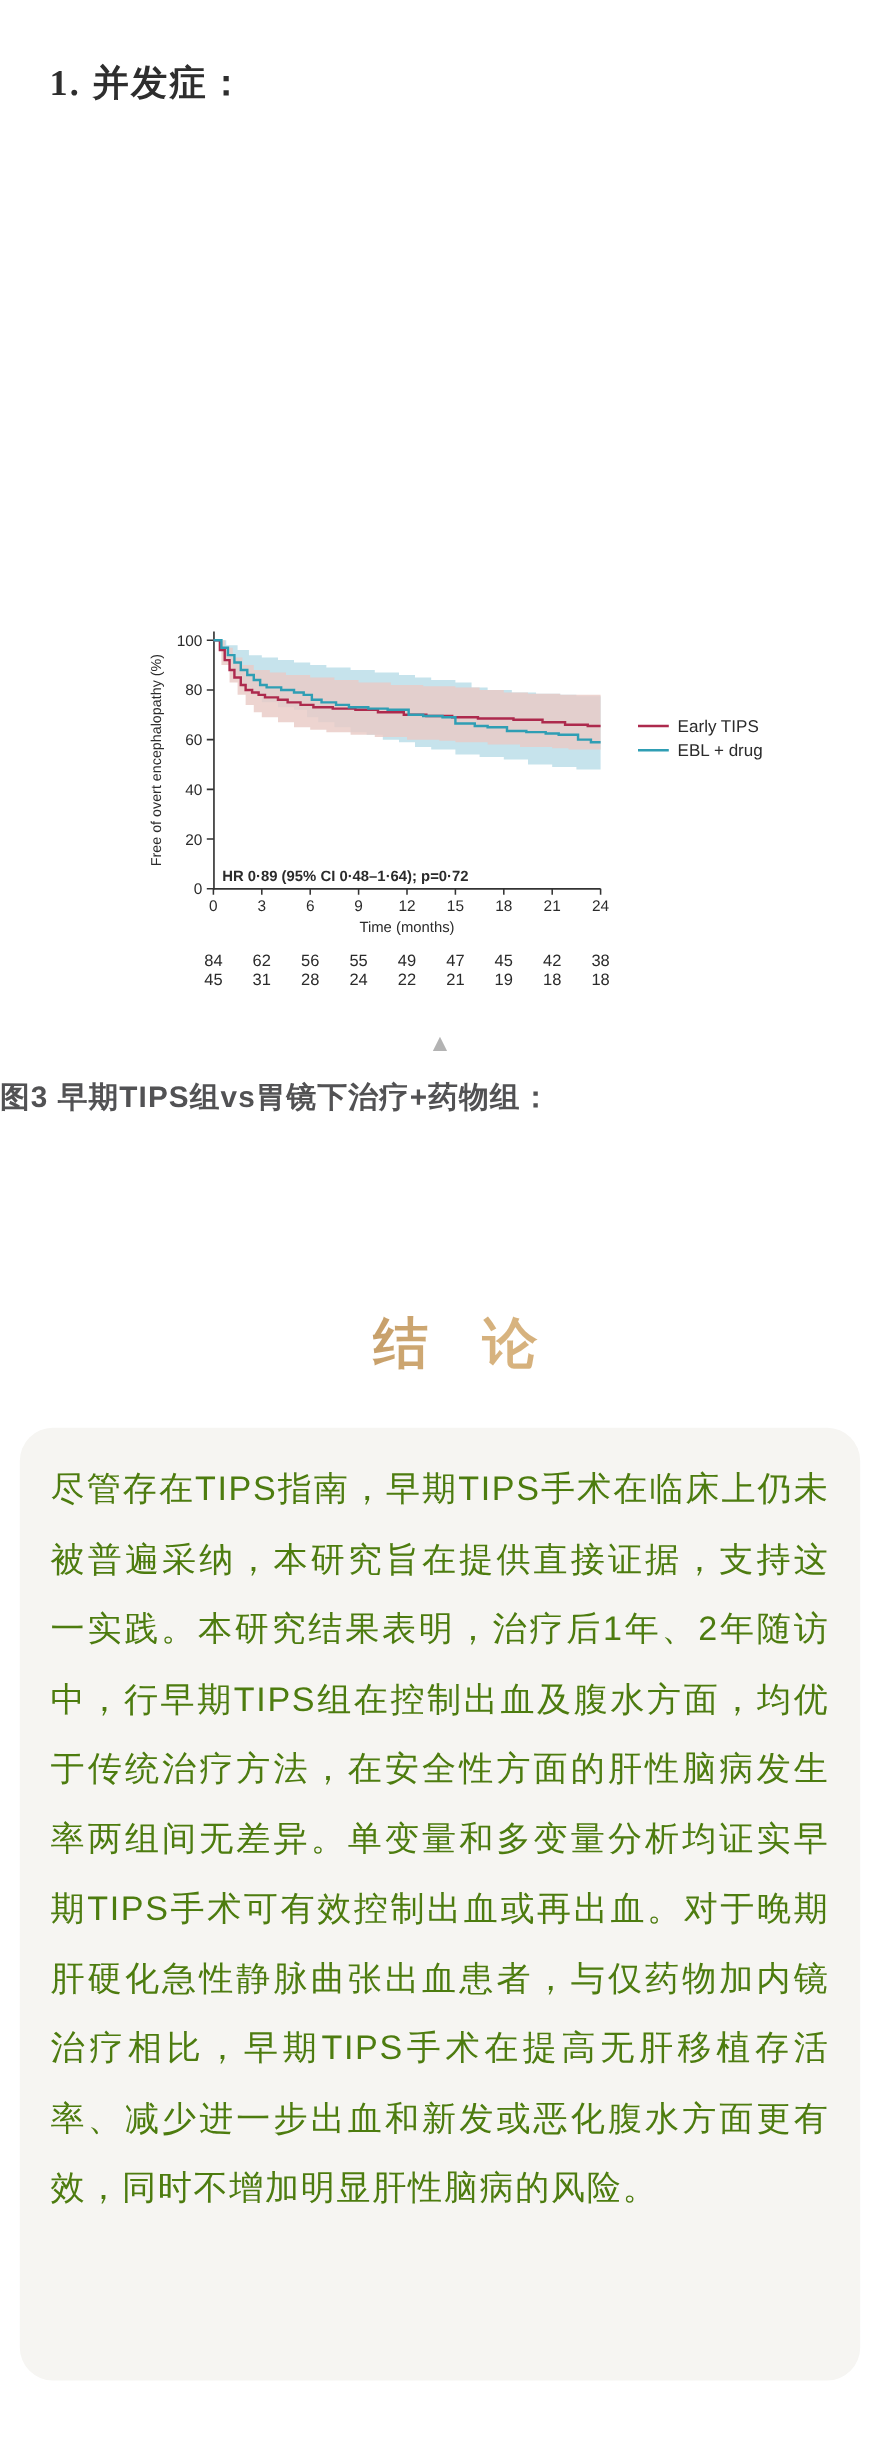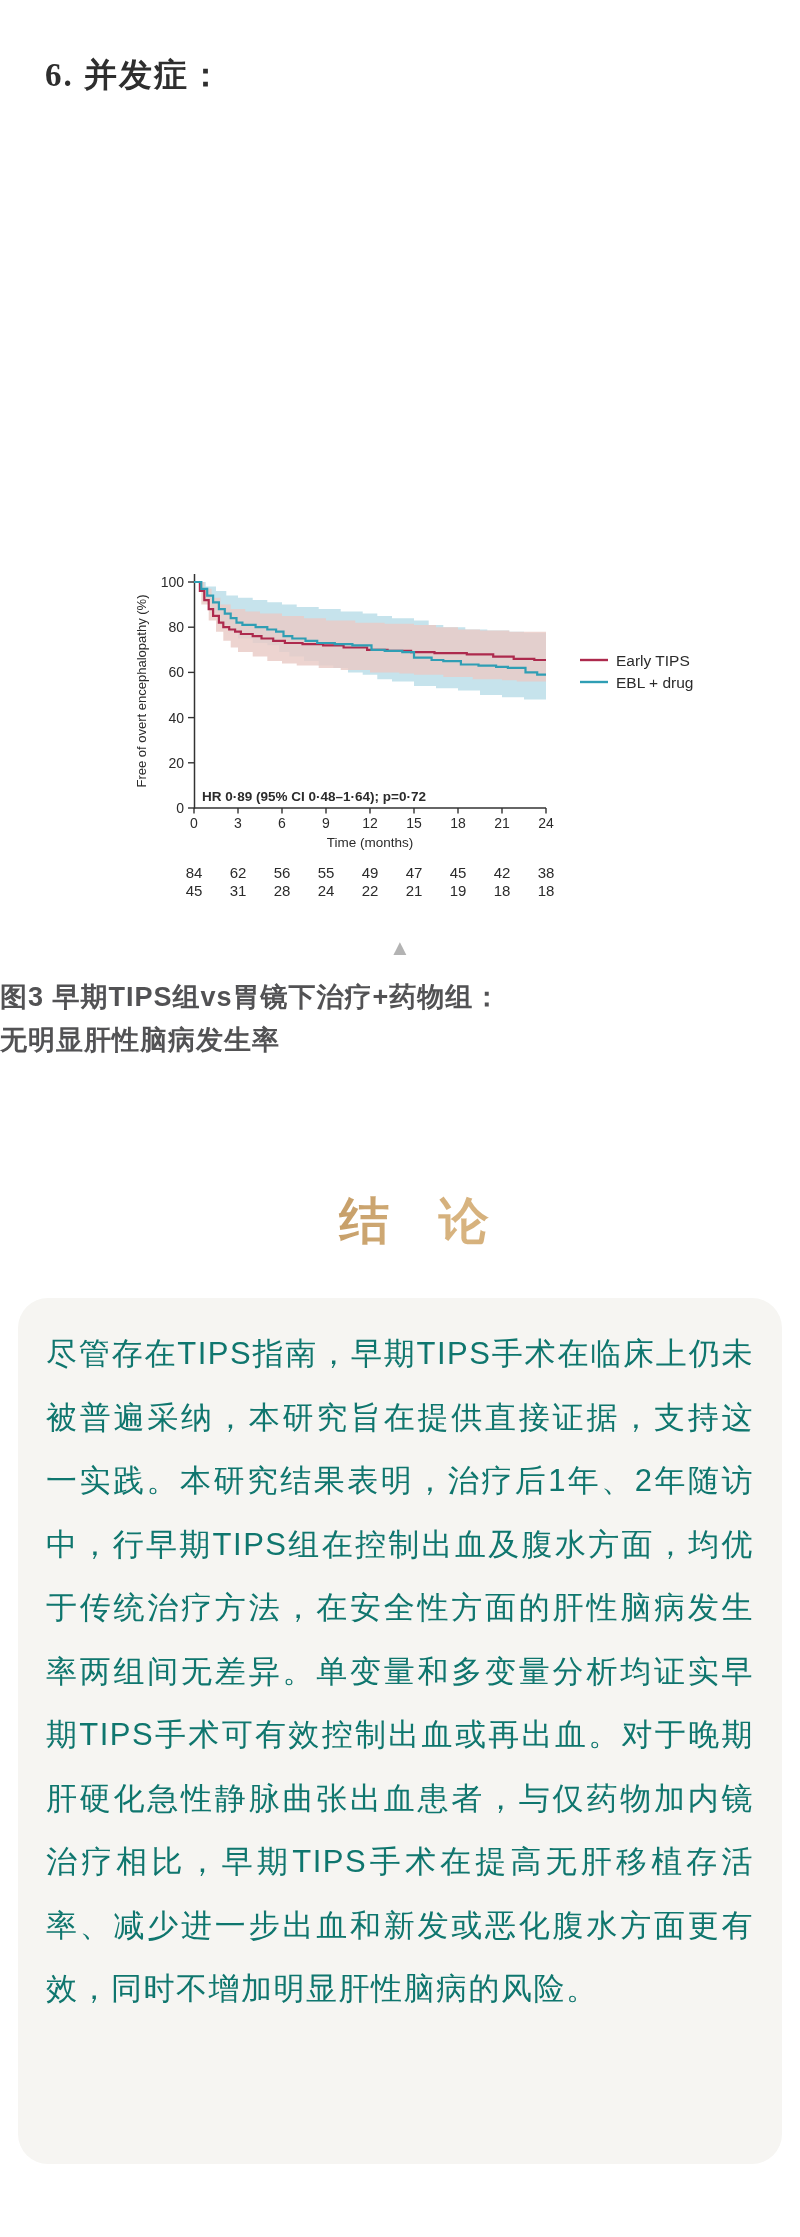--- a/index.html
+++ b/index.html
@@ -43,30 +43,30 @@
       background:linear-gradient(100deg,#a87a41 10%,#d8b480 55%,#b98a4f 95%);
       -webkit-background-clip:text;background-clip:text;color:transparent;
     }
   }
   .conclusion-panel{
     position:absolute;top:1298px;left:18px;width:764px;height:866px;
     background:#f6f5f2;border-radius:30px;
   }
   .conclusion-text{
     margin:24px 28px 0 28px;
-    font-size:31px;line-height:63.5px;color:#0f766e;
+    font-size:31px;line-height:63.5px;color:#4d7c0f;
     text-align:justify;letter-spacing:1.5px;
   }
 </style>
 </head>
 <body>
 
 <div class="page">
 
-  <h2 class="section-heading">6. 并发症：</h2>
+  <h2 class="section-heading">1. 并发症：</h2>
 
 
   <figure class="figure-wrap" style="margin:0">
     <svg id="km-svg" viewBox="0 0 660 352">
         <polygon points="64.0,22.0 75.7,22.0 75.7,26.5 86.0,26.5 86.0,31.0 96.3,31.0 96.3,35.6 108.0,35.6 108.0,37.8 122.7,37.8 122.7,40.1 137.3,40.1 137.3,42.3 152.0,42.3 152.0,44.6 166.7,44.6 166.7,46.9 188.7,46.9 188.7,49.1 210.7,49.1 210.7,51.4 232.7,51.4 232.7,53.6 247.3,53.6 247.3,55.9 262.0,55.9 262.0,58.2 284.0,58.2 284.0,60.4 298.7,60.4 298.7,64.9 313.3,64.9 313.3,67.2 335.3,67.2 335.3,69.5 357.3,69.5 357.3,70.6 379.3,70.6 379.3,71.7 394.0,71.7 394.0,72.9 416.0,72.9 416.0,74.0 416.0,140.7 416.0,139.5 394.0,139.5 394.0,137.3 372.0,137.3 372.0,135.0 350.0,135.0 350.0,130.5 328.0,130.5 328.0,128.2 306.0,128.2 306.0,126.0 284.0,126.0 284.0,121.4 262.0,121.4 262.0,119.2 247.3,119.2 247.3,114.7 232.7,114.7 232.7,112.4 218.0,112.4 218.0,107.9 203.3,107.9 203.3,105.6 188.7,105.6 188.7,101.1 174.0,101.1 174.0,96.6 159.3,96.6 159.3,92.1 149.1,92.1 149.1,85.3 137.3,85.3 137.3,83.0 122.7,83.0 122.7,78.5 108.0,78.5 108.0,71.7 99.2,71.7 99.2,64.9 90.4,64.9 90.4,53.6 81.6,53.6 81.6,40.1 72.8,40.1 72.8,22.0 64.0,22.0" fill="#c6e3ec" fill-opacity="1"></polygon>
         <polygon points="64.0,22.0 74.3,22.0 74.3,28.8 81.6,28.8 81.6,37.8 90.4,37.8 90.4,44.6 100.7,44.6 100.7,49.1 115.3,49.1 115.3,51.4 130.0,51.4 130.0,53.6 152.0,53.6 152.0,55.9 174.0,55.9 174.0,58.2 196.0,58.2 196.0,60.4 225.3,60.4 225.3,62.7 254.7,62.7 254.7,63.8 284.0,63.8 284.0,64.9 306.0,64.9 306.0,67.2 328.0,67.2 328.0,69.5 350.0,69.5 350.0,70.6 379.3,70.6 379.3,71.7 416.0,71.7 416.0,71.7 416.0,122.6 416.0,121.4 386.7,121.4 386.7,120.3 372.0,120.3 372.0,119.2 342.7,119.2 342.7,116.9 313.3,116.9 313.3,114.7 284.0,114.7 284.0,113.5 269.3,113.5 269.3,112.4 240.0,112.4 240.0,110.1 210.7,110.1 210.7,107.9 188.7,107.9 188.7,105.6 166.7,105.6 166.7,103.4 152.0,103.4 152.0,101.1 137.3,101.1 137.3,96.6 122.7,96.6 122.7,92.1 108.0,92.1 108.0,87.5 100.7,87.5 100.7,80.8 93.3,80.8 93.3,71.7 86.0,71.7 86.0,60.4 78.7,60.4 78.7,44.6 71.3,44.6 71.3,22.0 64.0,22.0" fill="#e9cbc6" fill-opacity="0.82"></polygon>
         <line x1="64.5" y1="14" x2="64.5" y2="248.7" stroke="#333" stroke-width="1.5"></line>
         <line x1="63.8" y1="248" x2="416" y2="248" stroke="#333" stroke-width="1.5"></line>
         <line x1="58" y1="248" x2="64.5" y2="248" stroke="#333" stroke-width="1.4"></line>
         <text x="54" y="253" text-anchor="end" font-size="14">0</text>
@@ -125,21 +125,20 @@
         <text x="328" y="335.5" text-anchor="middle" font-size="15">19</text>
         <text x="372" y="335.5" text-anchor="middle" font-size="15">18</text>
         <text x="416" y="335.5" text-anchor="middle" font-size="15">18</text>
       </svg>
   </figure>
 
   <div class="collapse-triangle">▲</div>
 
   <div class="figure-caption">
     <div>图3 早期TIPS组vs胃镜下治疗+药物组：</div>
-    <div>无明显肝性脑病发生率</div>
   </div>
 
   <div class="conclusion-title">结 论</div>
 
   <section class="conclusion-panel">
     <p class="conclusion-text">尽管存在TIPS指南，早期TIPS手术在临床上仍未被普遍采纳，本研究旨在提供直接证据，支持这一实践。本研究结果表明，治疗后1年、2年随访中，行早期TIPS组在控制出血及腹水方面，均优于传统治疗方法，在安全性方面的肝性脑病发生率两组间无差异。单变量和多变量分析均证实早期TIPS手术可有效控制出血或再出血。对于晚期肝硬化急性静脉曲张出血患者，与仅药物加内镜治疗相比，早期TIPS手术在提高无肝移植存活率、减少进一步出血和新发或恶化腹水方面更有效，同时不增加明显肝性脑病的风险。</p>
   </section>
 
 </div>
 

